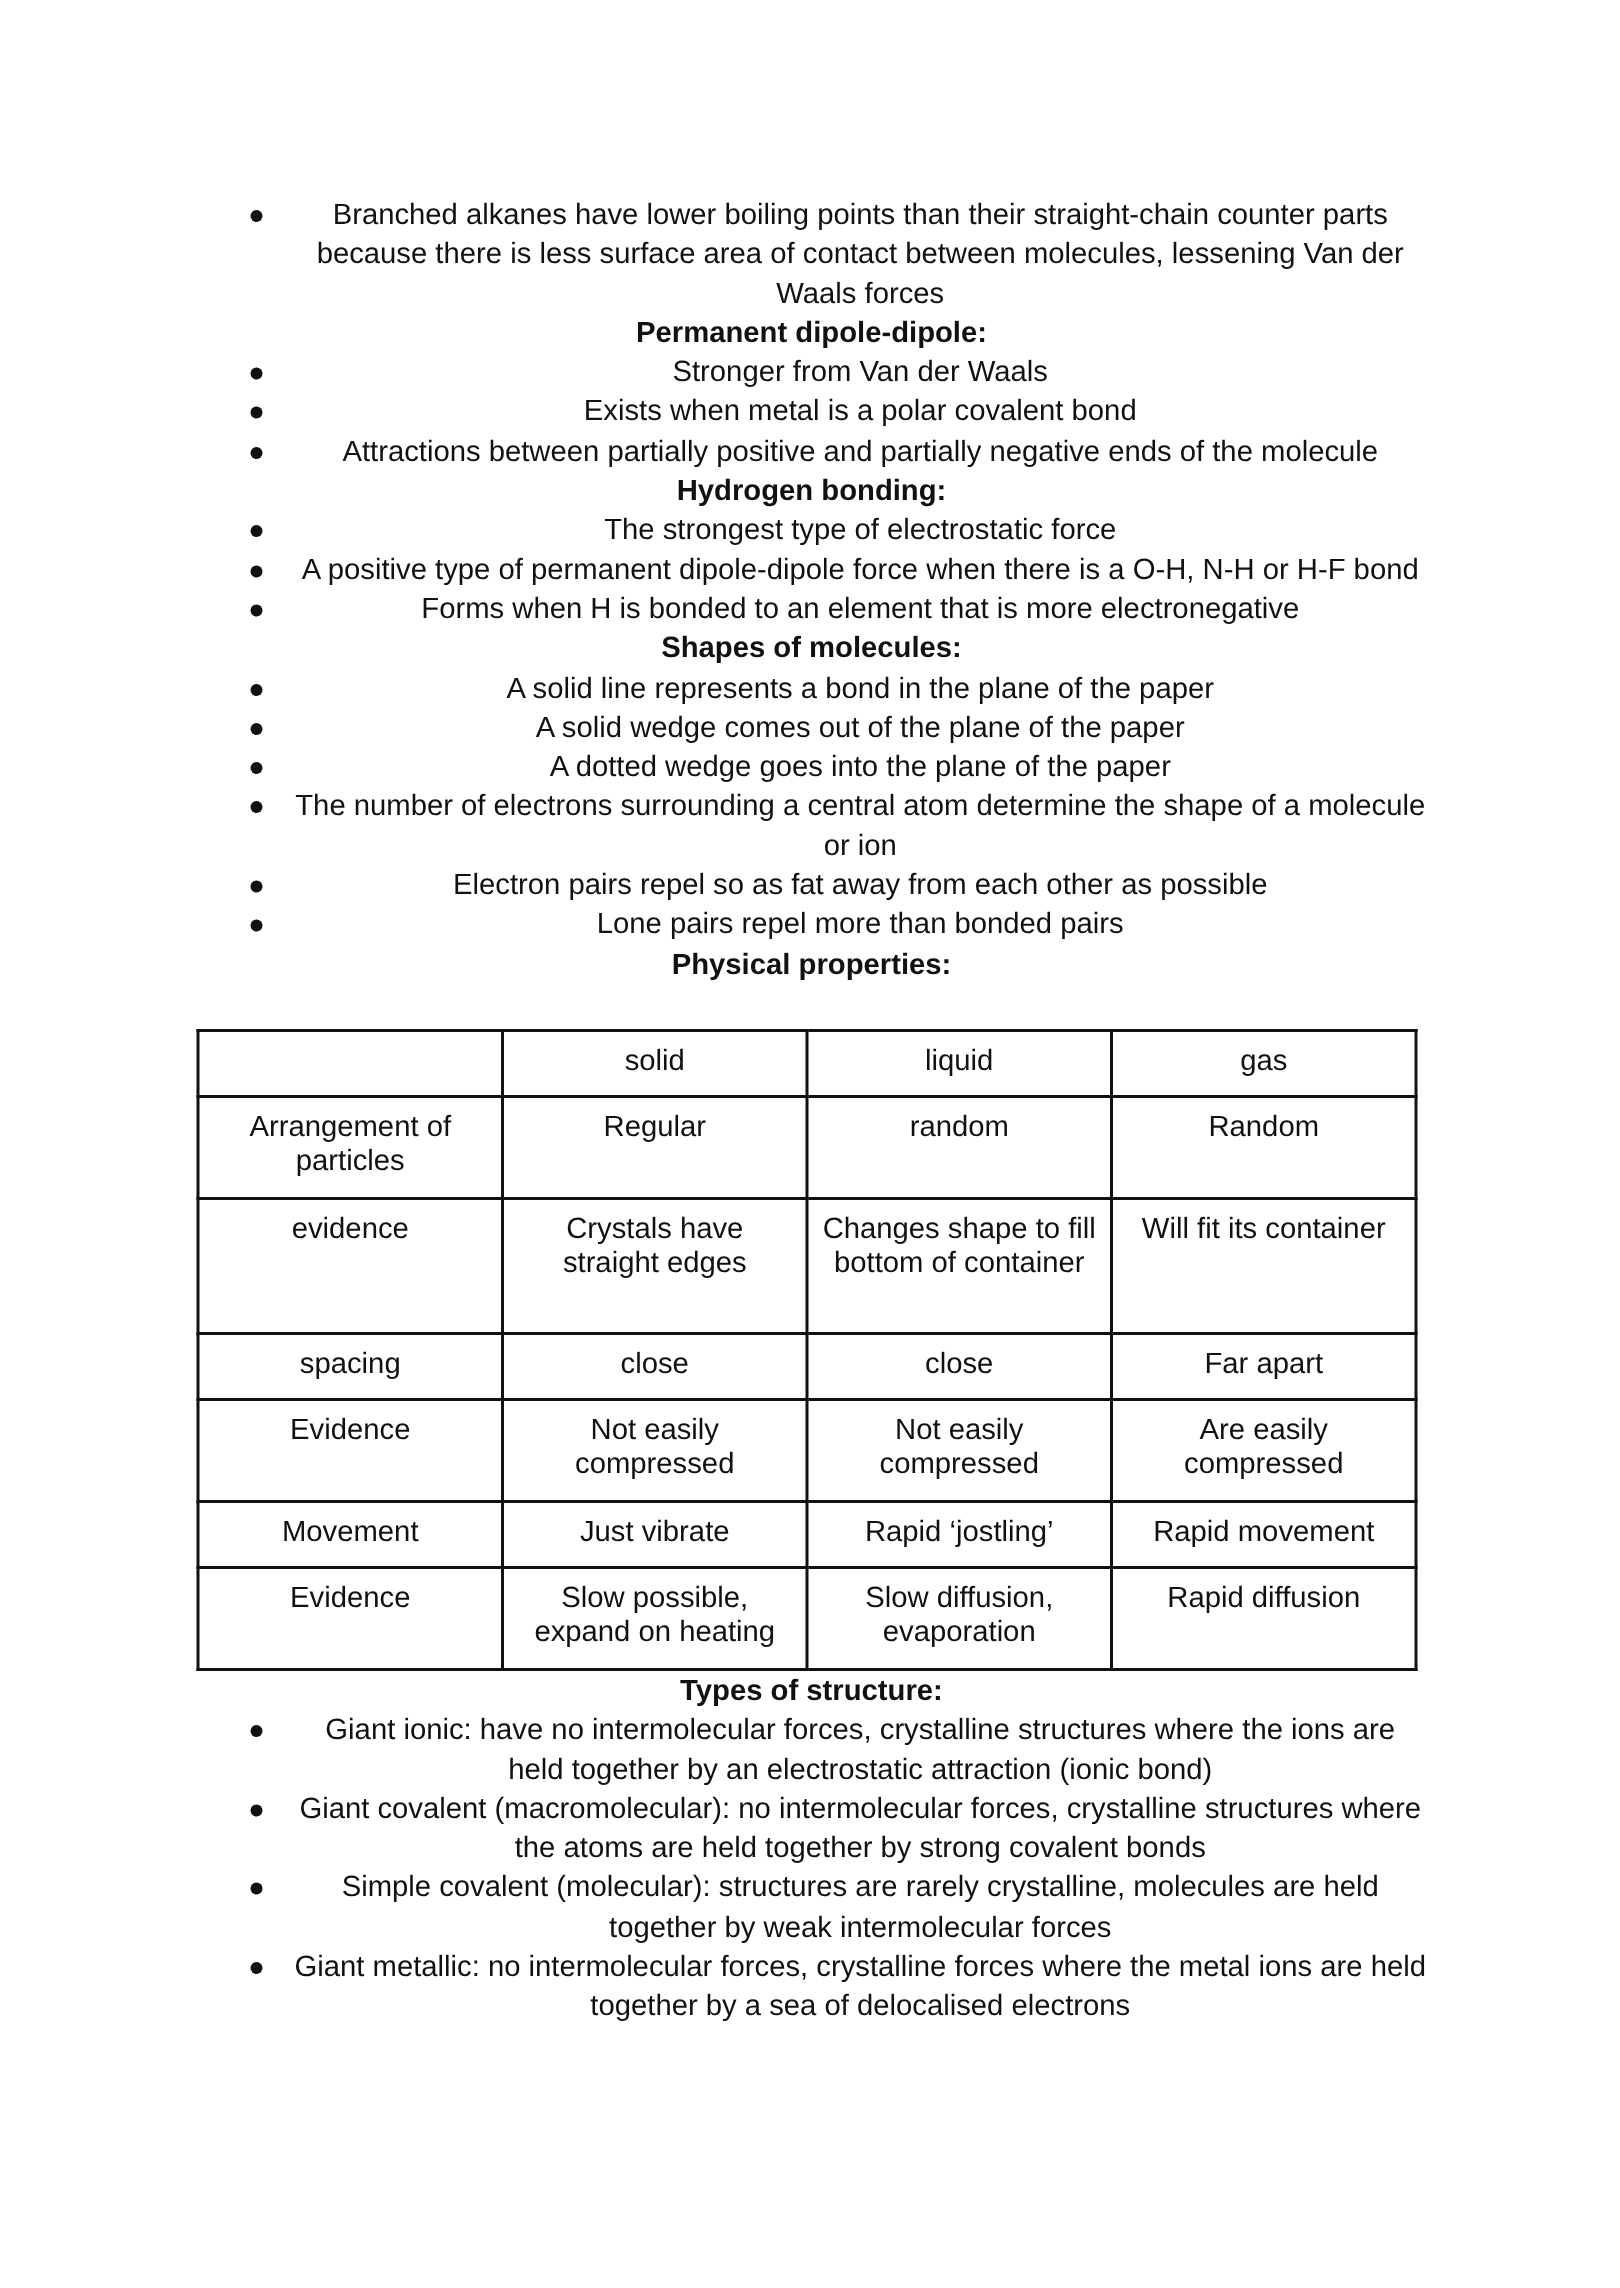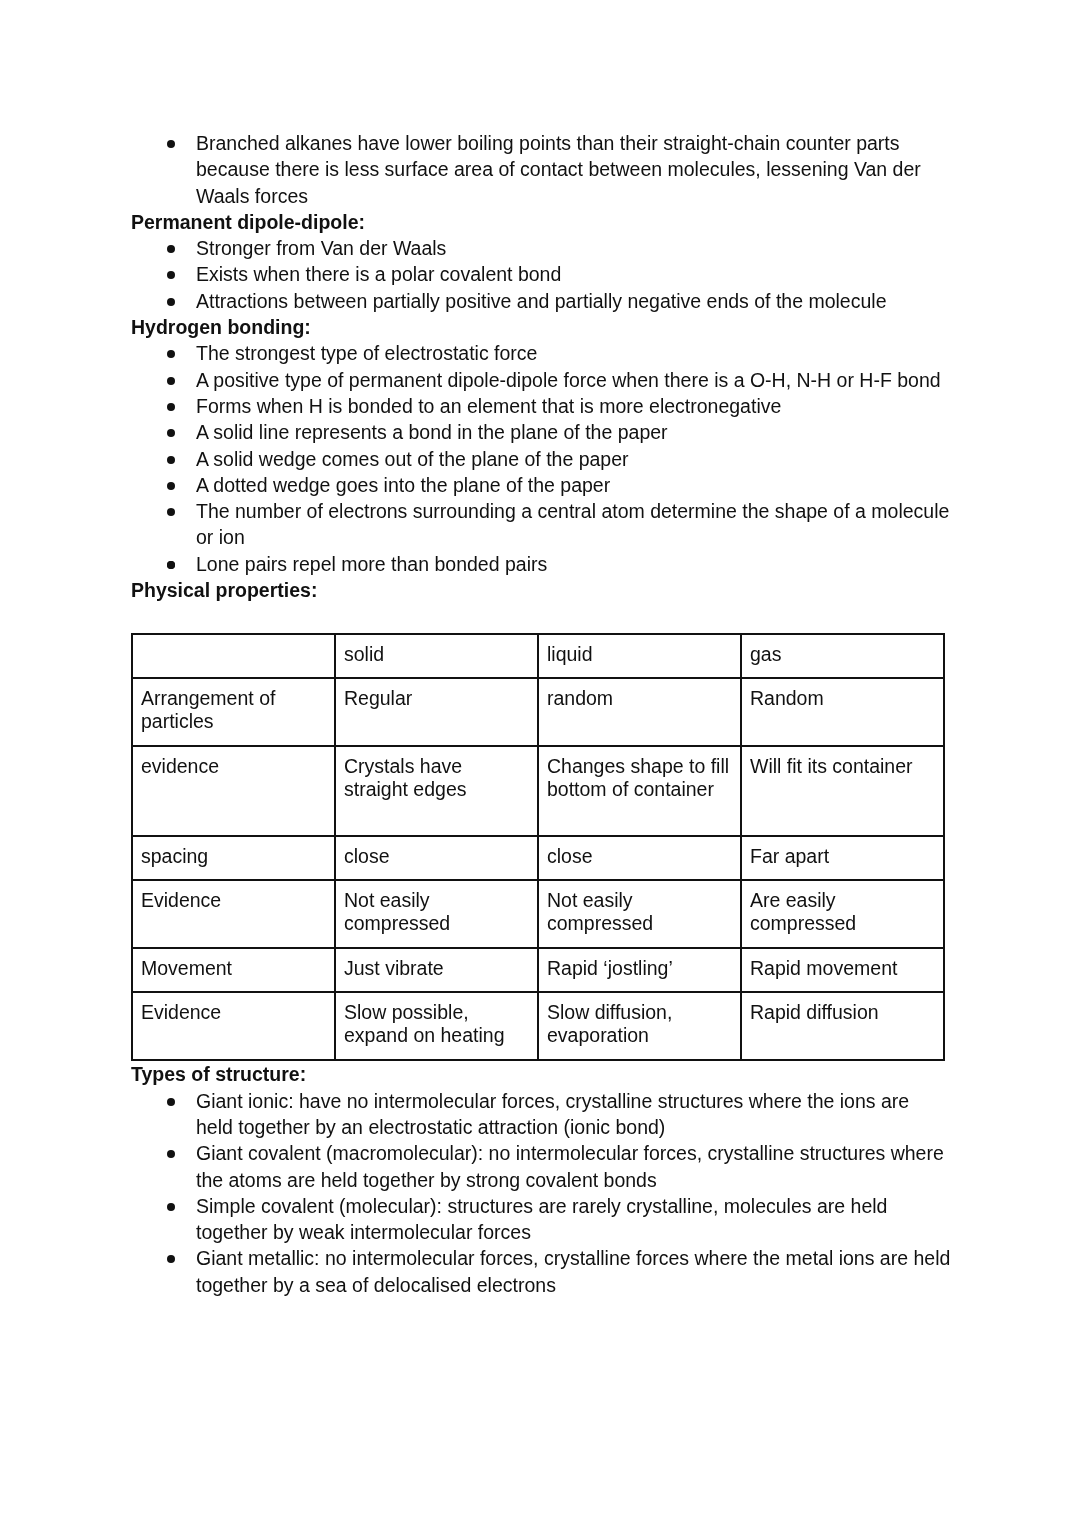--- a/index.html
+++ b/index.html
@@ -1,21 +1,21 @@
 <!DOCTYPE html>
 <html><head>
 <meta charset="utf-8">
 <style>
   html, body { margin: 0; padding: 0; background: #ffffff; }
   body {
     width: 1080px; height: 1525px; position: relative; overflow: hidden;
     font-family: "Liberation Sans", sans-serif; color: #111111;
     font-size: 19.5px;
   }
-  .page { position: absolute; left: 131px; top: 130px; width: 820px; }
+  .page { position: absolute; left: 131px; top: 130px; width: 820px; text-align: center; }
   .heading { margin: 0; line-height: 26.3px; font-weight: bold; }
   ul.bullets { list-style: none; margin: 0; padding: 0; }
   ul.bullets li { position: relative; padding-left: 65px; line-height: 26.3px; }
   ul.bullets li .bullet {
     position: absolute; left: 36px; top: 10px; width: 8px; height: 8px;
     border-radius: 50%; background: #111111;
   }
   table.props {
     border-collapse: collapse; margin-top: 30px; width: 812px; table-layout: fixed;
   }
@@ -36,37 +36,38 @@
 
 <div class="page">
 
   <ul class="bullets">
     <li><span class="bullet"></span><span>Branched alkanes have lower boiling points than their straight-chain counter parts because there is less surface area of contact between molecules, lessening Van der Waals forces</span></li>
   </ul>
 
   <p class="heading">Permanent dipole-dipole:</p>
   <ul class="bullets">
     <li><span class="bullet"></span><span>Stronger from Van der Waals</span></li>
-    <li><span class="bullet"></span><span>Exists when there is a polar covalent bond</span></li>
+    <li><span class="bullet"></span><span>Exists when metal is a polar covalent bond</span></li>
     <li><span class="bullet"></span><span>Attractions between partially positive and partially negative ends of the molecule</span></li>
   </ul>
 
   <p class="heading">Hydrogen bonding:</p>
   <ul class="bullets">
     <li><span class="bullet"></span><span>The strongest type of electrostatic force</span></li>
     <li><span class="bullet"></span><span>A positive type of permanent dipole-dipole force when there is a O-H, N-H or H-F bond</span></li>
     <li><span class="bullet"></span><span>Forms when H is bonded to an element that is more electronegative</span></li>
   </ul>
 
+  <p class="heading">Shapes of molecules:</p>
   <ul class="bullets">
     <li><span class="bullet"></span><span>A solid line represents a bond in the plane of the paper</span></li>
     <li><span class="bullet"></span><span>A solid wedge comes out of the plane of the paper</span></li>
     <li><span class="bullet"></span><span>A dotted wedge goes into the plane of the paper</span></li>
     <li><span class="bullet"></span><span>The number of electrons surrounding a central atom determine the shape of a molecule or ion</span></li>
-    <li><span class="bullet"></span></li>
+    <li><span class="bullet"></span><span>Electron pairs repel so as fat away from each other as possible</span></li>
     <li><span class="bullet"></span><span>Lone pairs repel more than bonded pairs</span></li>
   </ul>
 
   <p class="heading">Physical properties:</p>
 
   <table class="props">
     <colgroup>
         <col class="c0">
         <col class="c1">
         <col class="c2">

